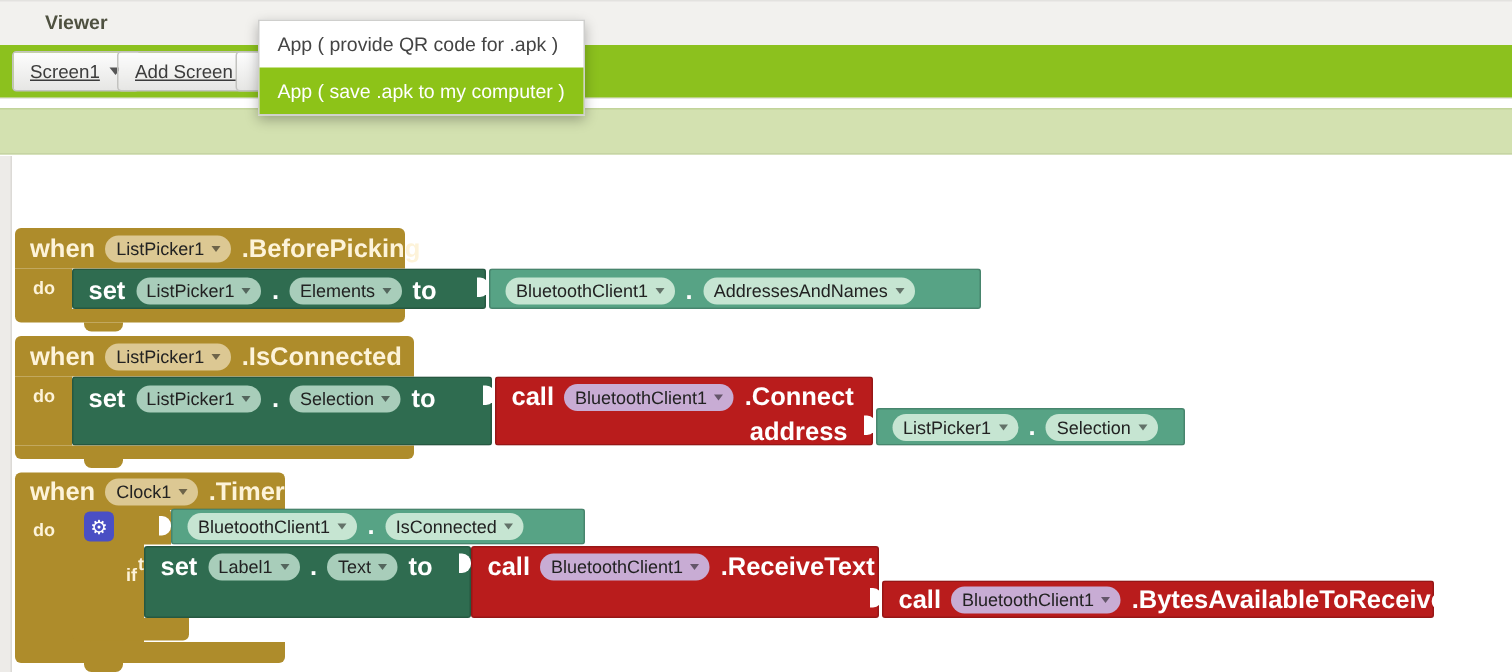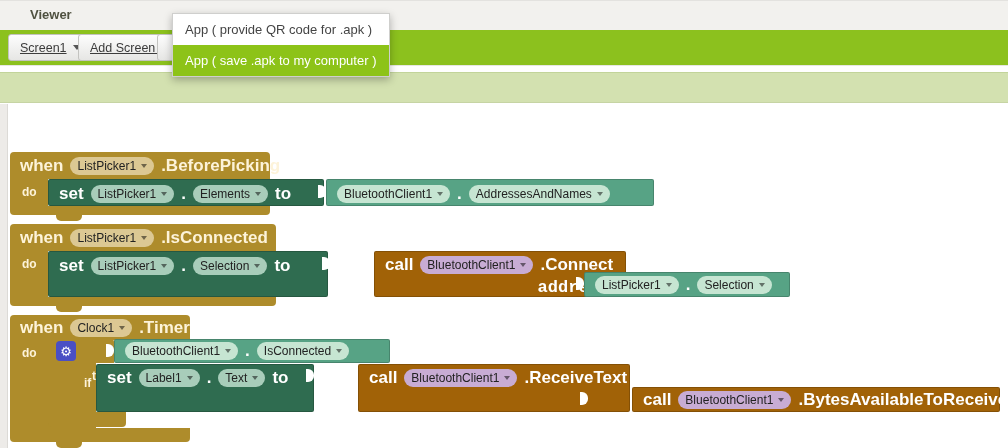--- a/index.html
+++ b/index.html
@@ -36,21 +36,21 @@
   .workspace { position: absolute; left: 0; top: 104px; width: 1008px; height: 344px; background: #fff; }
   .gutter { position: absolute; left: 0; top: 104px; width: 8px; height: 344px;
             background: #edebe8; border-right: 1px solid #dcdad6; }
 
   
   .gold { background: #ae8c2b; }
   .blk { position: absolute; }
   .blk.val { border: 1px solid rgba(0,0,0,.18); border-radius: 2px; }
   .green-dark { background: #2f6c50; }
   .green-mid { background: #57a385; }
-  .purple { background: #a16207; margin-left: 44px; }
+  .purple { background: #b91c1c; }
   .hdr { border-radius: 4px 4px 0 0; }
   .ftr { border-radius: 0 0 4px 4px; }
   .bump { position: absolute; background: #ae8c2b; border-radius: 0 0 5px 5px; }
 
   .rowline { display: flex; align-items: center; gap: 7px; padding: 0 10px; height: 27px; }
   .kw { font-size: 17px; font-weight: bold; color: #fff; white-space: nowrap; }
   .kw.cream { color: #fdf3d9; }
   .pill { display: inline-flex; align-items: center; gap: 5px; height: 18px; padding: 0 7px;
           border-radius: 9px; font-size: 12px; color: #222; cursor: pointer; white-space: nowrap; }
   .pill .caret { width: 0; height: 0; border-left: 3.5px solid transparent; border-right: 3.5px solid transparent;
@@ -59,21 +59,21 @@
   .pill.p-dgreen { background: #a8cdba; }
   .pill.p-mgreen { background: #c6e5d2; }
   .pill.p-purple { background: #c8acd4; }
 
   .do-lbl { position: absolute; font-size: 12px; font-weight: bold; color: #fdf3d9; }
   .plug { position: absolute; width: 8px; height: 13px; background: #fff; border-radius: 0 6px 6px 0; z-index: 20; }
 
   .gear { position: absolute; width: 20px; height: 20px; background: #4a4fc4; border-radius: 4px;
           display: flex; align-items: center; justify-content: center; color: #fff; font-size: 13px;
           cursor: pointer; }
-  .param-row { display: flex; align-items: flex-start; justify-content: flex-end; height: 20px; padding-right: 16px; font-family: Liberation Mono, monospace; }
+  .param-row { display: flex; align-items: flex-start; justify-content: flex-end; height: 20px; padding-right: 16px; }
 </style>
 </head>
 <body>
 
 <div class="stage">
 
   <div class="top-strip"></div>
 
   <div class="toolbar"></div>
   <div class="tb-btn" style="left:8px;">

